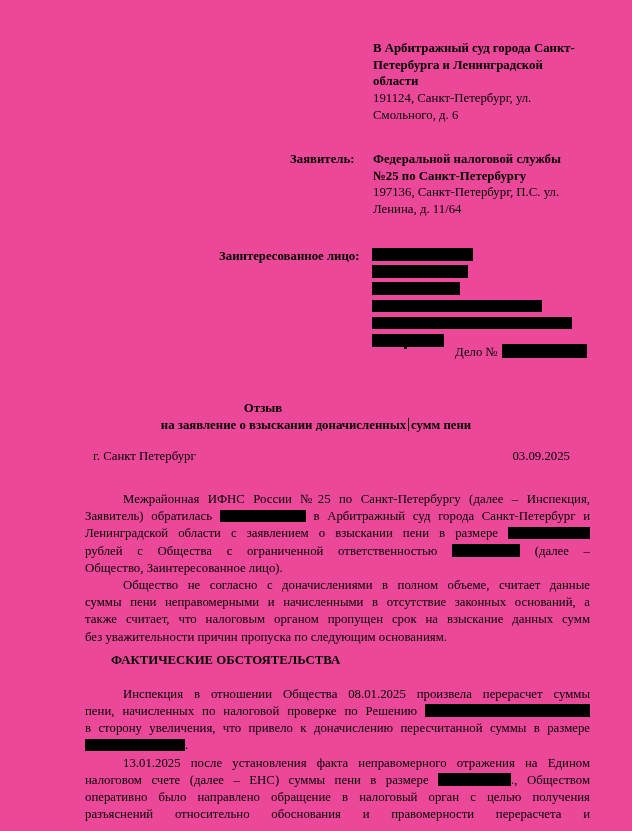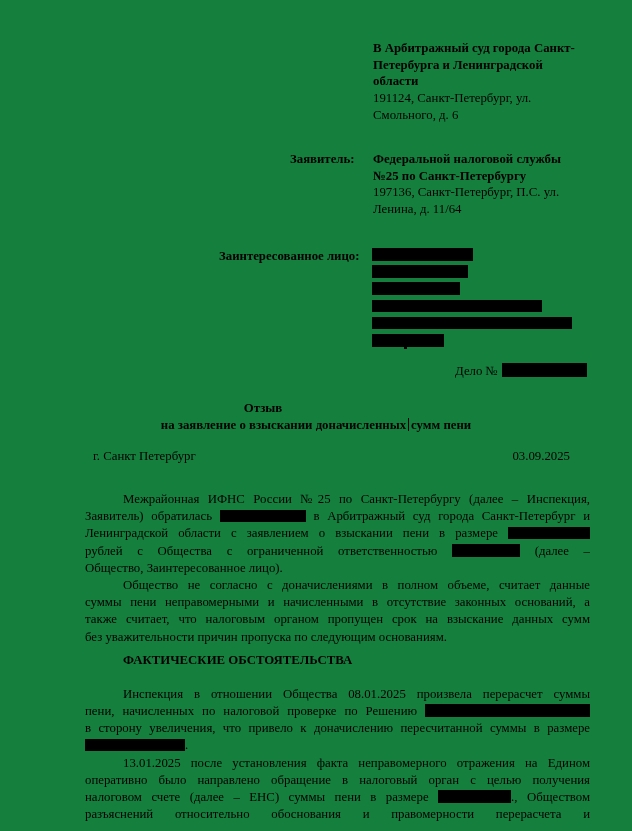--- a/index.html
+++ b/index.html
@@ -1,17 +1,17 @@
 <!DOCTYPE html>
 <html><head>
 <meta charset="utf-8">
 <style>
   html,body{margin:0;padding:0;background:#ffffff;}
   .page{
-    position:relative;width:632px;height:831px;background:#15803d;overflow:hidden;
+    position:relative;width:632px;height:831px;background:#ec4899;overflow:hidden;
     font-family:"Liberation Serif","DejaVu Serif",serif;
     color:#000;font-size:12.8px;line-height:17.2px;
   }
   .b{font-weight:700;}
   .abs{position:absolute;}
   .nowrap{white-space:nowrap;}
 
   
   .court-block{left:373px;top:40px;line-height:16.7px;}
   .applicant-label{left:290px;top:151px;}
@@ -21,37 +21,37 @@
   .bar{background:#000;height:12.6px;margin-bottom:4.6px;}
 
   
   .squig{
     position:absolute;overflow:hidden;height:6px;white-space:nowrap;
     color:transparent;font-size:8px;letter-spacing:1px;
     text-decoration:underline wavy #cc0000 1px;text-underline-offset:1px;
   }
   .descender{position:absolute;width:3px;height:4px;background:#000;}
 
-  .case-row{left:455px;top:363px;}
+  .case-row{left:455px;top:344px;}
   .case-bar{display:inline-block;width:85px;height:14px;background:#000;vertical-align:-2px;margin-left:4px;}
 
   .title-line{left:0;top:400px;width:526px;text-align:center;}
   .subtitle-line{left:0;top:417px;width:632px;text-align:center;}
   .cursor{display:inline-block;width:1px;height:13px;background:#000;vertical-align:-2px;margin:0 2px;}
 
   .dateline{left:85px;top:448px;width:505px;display:flex;justify-content:space-between;}
   .dateline .city{padding-left:8px;}
   .dateline .date{padding-right:20px;}
 
   
   .bodytext{left:85px;top:491px;width:505px;}
   .line{text-align:justify;text-align-last:justify;height:17.2px;overflow:visible;}
   .line.last{text-align-last:left;}
   .line.ind{text-indent:38px;}
-  .heading{margin-top:6px;margin-bottom:17px;margin-left:38px;font-weight:700;text-align:left;text-align-last:left;}
+  .heading{margin-top:6px;margin-bottom:17px;margin-left:26px;font-weight:700;text-align:left;text-align-last:left;}
   .redact{display:inline-block;height:12.6px;background:#000;vertical-align:-2px;}
 </style>
 </head>
 <body>
 
 <div class="page">
 
   <div class="abs court-block nowrap">
     <div class="b">В Арбитражный суд города Санкт-</div>
     <div class="b">Петербурга и Ленинградской</div>
@@ -120,21 +120,21 @@
 
     <div class="line ind">Инспекция в отношении Общества 08.01.2025 произвела перерасчет суммы</div>
     <div class="line">
       <span>пени, начисленных по налоговой проверке по Решению</span>
       <span class="redact" style="width:165px"></span>
     </div>
     <div class="line">в сторону увеличения, что привело к доначислению пересчитанной суммы в размере</div>
     <div class="line last"><span class="redact" style="width:100px"></span><span>.</span></div>
 
     <div class="line ind">13.01.2025 после установления факта неправомерного отражения на Едином</div>
-    <div class="line">оперативно было направлено обращение в налоговый орган с целью получения</div>
     <div class="line">
       <span>налоговом счете (далее – ЕНС) суммы пени в размере</span>
       <span class="redact" style="width:73px"></span><span>., Обществом</span>
     </div>
+    <div class="line">оперативно было направлено обращение в налоговый орган с целью получения</div>
     <div class="line">разъяснений относительно обоснования и правомерности перерасчета и</div>
 
   </div>
 </div>
 
 </body></html>

